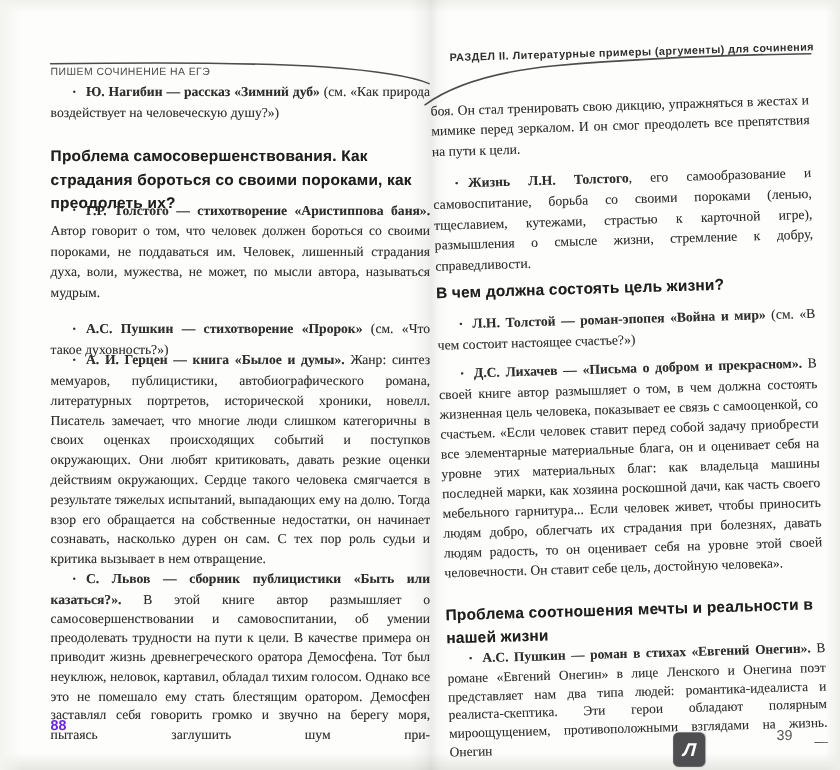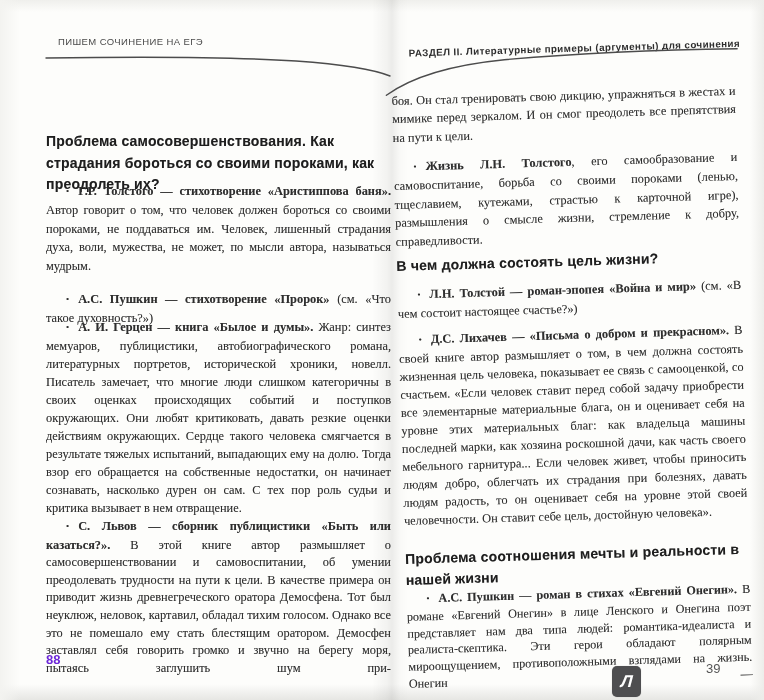--- a/index.html
+++ b/index.html
@@ -23,21 +23,21 @@
                             rgba(0,0,0,0.07) 55%, rgba(0,0,0,0.015) 78%, rgba(0,0,0,0)); }
 
   .page { position:absolute; top:0; height:700px; }
   .page-left  { left:24px;  width:366px; }
   .page-right { left:388px; width:366px; transform:rotate(-1.7deg); transform-origin:58% 45%; }
 
   .runhead {
     position:absolute; font-family:"Liberation Sans","DejaVu Sans",sans-serif;
     font-size:9.5px; letter-spacing:0.4px; color:#4a4a4a; white-space:nowrap;
   }
-  .runhead-left  { left:22px; top:36px; font-weight:400;margin-left:12px; }
+  .runhead-left  { left:22px; top:60px; font-weight:400; }
   .runhead-right { right:6px; top:42px; font-weight:700; color:#2e2e2e; font-size:9.8px; }
 
   .rule { position:absolute; }
   .rule path { stroke:#4c4c4c; stroke-width:1.4; fill:none; stroke-linecap:round; }
 
   .p {
     position:absolute; margin:0; width:345px;
     font-size:12.4px; line-height:18.4px; text-align:justify;
     color:#2e2e2e; text-shadow:0 0 0.4px rgba(60,60,60,0.35);
   }
@@ -87,20 +87,23 @@
   <div class="edge-right"></div>
   <div class="gutter"></div>
 
   <div class="page page-left">
     <div class="runhead runhead-left">ПИШЕМ СОЧИНЕНИЕ НА ЕГЭ</div>
 
     <svg class="rule" style="left:20px; top:54px;" width="348" height="26" viewBox="0 0 348 26">
       <path d="M2 4 C 100 2.5, 190 3, 252 7 C 300 10.5, 330 15.5, 346 22"></path>
     </svg>
 
+    <p class="p indent" style="top:74px;">
+      <span class="bullet">•</span><span class="lead">Ю. Нагибин — рассказ «Зимний дуб»</span><span> (см. «Как природа воздействует на человеческую душу?»)</span>
+    </p>
 
     <h2 class="bookheading" style="top:131px;">Проблема самосовершенствования. Как страдания бороться со своими пороками, как преодолеть их?</h2>
 
     <p class="p indent" style="top:182px;">
       <span class="bullet">•</span><span class="lead">Г.Р. Толстого — стихотворение «Аристиппова баня».</span><span> Автор говорит о том, что человек должен бороться со своими пороками, не поддаваться им. Человек, лишенный страдания духа, воли, мужества, не может, по мысли автора, называться мудрым.</span>
     </p>
 
     <p class="p indent" style="top:290px;">
       <span class="bullet">•</span><span class="lead">А.С. Пушкин — стихотворение «Пророк»</span><span> (см. «Что такое духовность?»)</span>
     </p>

